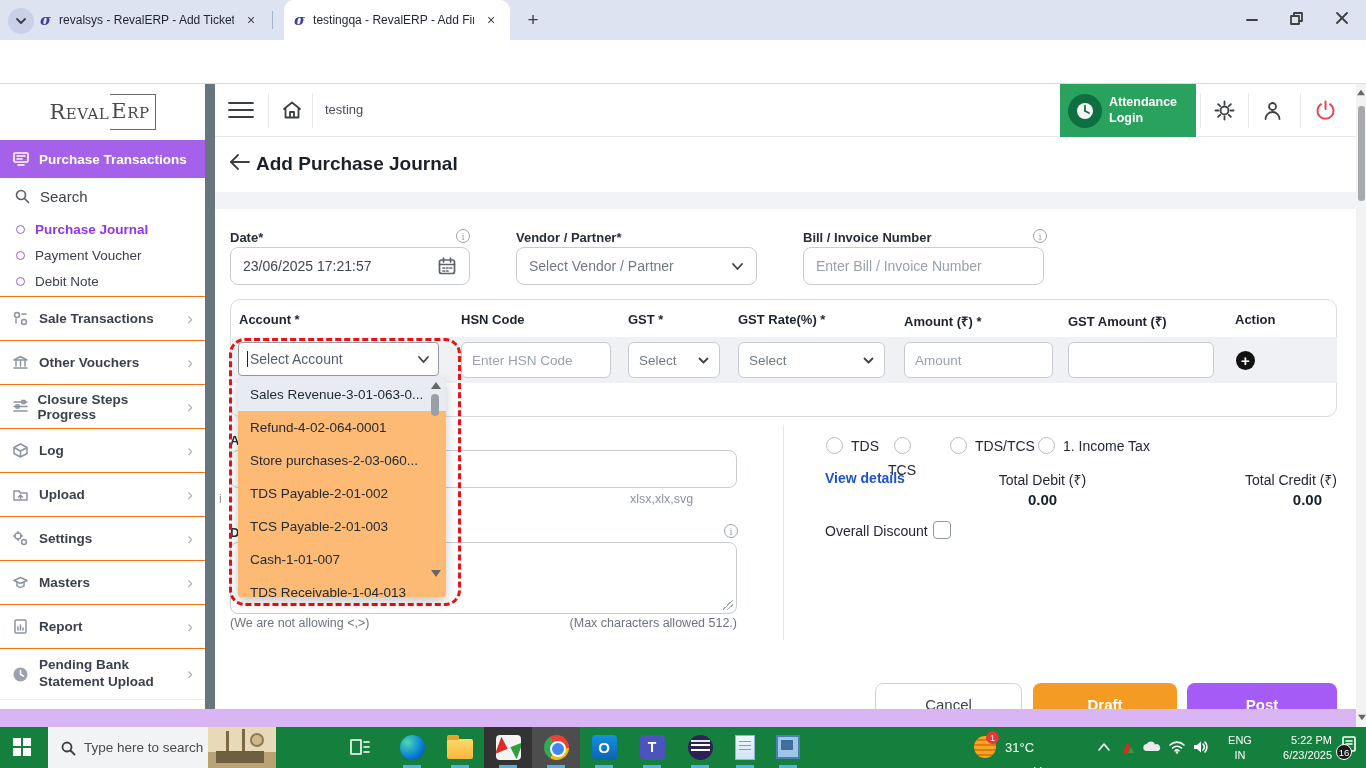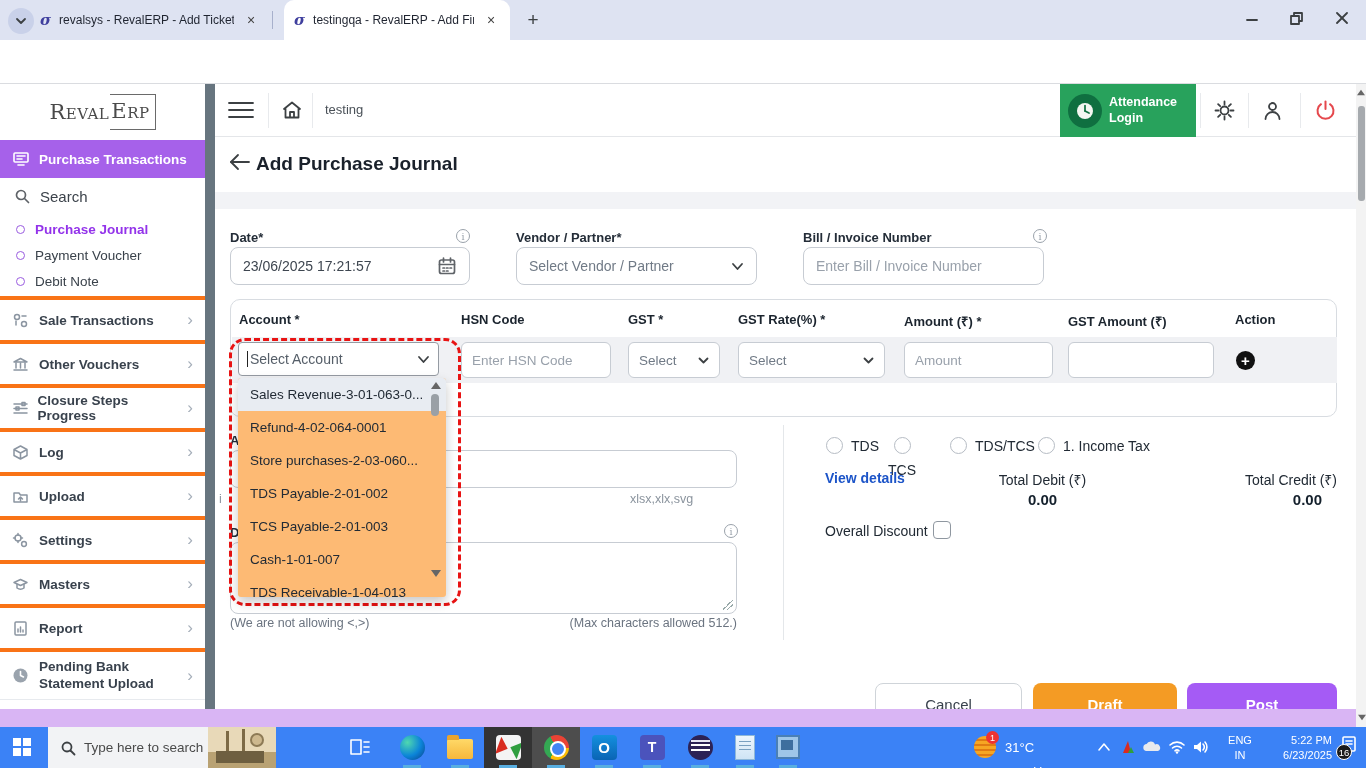--- a/index.html
+++ b/index.html
@@ -39,21 +39,21 @@
     font-family:"DejaVu Serif",serif;font-variant:small-caps;font-size:21px;color:#4a4a4a;letter-spacing:.5px;}
   .logobox{border:1px solid #6a6a6a;border-left:none;padding:4px 5px 6px 1px;margin-left:1px;}
   .sechead{position:absolute;left:0;top:56px;width:237px;height:38px;background:#a661ea;color:#fff;display:flex;align-items:center;
     padding:0 12px;gap:9px;font-size:13.5px;font-weight:bold;}
   .sechead .chev{margin-left:auto;}
   .searchrow{position:absolute;left:0;top:94px;width:205px;height:36px;display:flex;align-items:center;padding:0 14px;gap:10px;
     font-size:15px;color:#3c434b;}
   .subitem{position:absolute;left:0;width:205px;height:26px;display:flex;align-items:center;padding:0 16px;gap:10px;font-size:13.5px;color:#3a424b;}
   .bullet{width:9px;height:9px;border:1.5px solid #9a5ce0;border-radius:50%;flex:none;}
   .subitem.active{color:#9333ea;font-weight:bold;}
-  .group{position:absolute;left:0;width:205px;height:44px;border-top:4px solid #f97316;display:flex;align-items:center;
+  .group{position:absolute;left:0;width:205px;height:44px;border-top:1px solid #f97316;display:flex;align-items:center;
     padding:0 12px;gap:10px;font-size:13.5px;font-weight:bold;color:#39424d;}
   .group .gchev{margin-left:auto;color:#a6afba;font-size:17px;font-weight:normal;}
   .scrollstrip{position:absolute;left:205px;top:84px;width:10px;height:625px;background:#67757f;}
 
   
   .mainhead{position:absolute;left:215px;top:84px;width:1141px;height:53px;background:#fff;border-bottom:1px solid #e4e6e9;}
   .vsep{position:absolute;top:9px;width:1px;height:35px;background:#e8eaed;}
   .attend{position:absolute;left:845px;top:0;width:136px;height:53px;background:#28a25c;color:#fff;display:flex;align-items:center;
     padding:0 8px;gap:7px;}
   .attend .txt{font-size:12.5px;font-weight:bold;line-height:1.25;}
@@ -106,21 +106,21 @@
   .tri.up{border-bottom:7px solid #666;}
   .tri.down{border-top:7px solid #666;}
   .ddthumb{position:absolute;left:2px;top:14px;width:8px;height:22px;border-radius:4px;background:#9aa0a6;}
 
   
   .vscroll{position:absolute;left:1356px;top:84px;width:10px;height:643px;background:#f3f3f3;}
   .vthumb{position:absolute;left:1.5px;top:22px;width:7px;height:95px;border-radius:3px;background:#a6aaae;}
   .hpurple{position:absolute;left:0;top:709px;width:1356px;height:18px;background:#d9b5f4;z-index:50;}
 
   
-  .taskbar{position:absolute;left:0;top:727px;width:1366px;height:41px;background:#3b82f6;z-index:60;}
+  .taskbar{position:absolute;left:0;top:727px;width:1366px;height:41px;background:#15803d;z-index:60;}
   .tsearch{position:absolute;left:48px;top:0;width:228px;height:41px;background:#f2f3f5;display:flex;align-items:center;}
   .tsearch .ph2{font-size:13.5px;color:#4a4a4a;margin-left:8px;}
   .obsimg{position:absolute;right:0;top:0;width:68px;height:41px;background:linear-gradient(180deg,#e8d9b8 0 60%,#b9a273 60% 100%);overflow:hidden;}
   .tkicon{position:absolute;top:6px;width:28px;height:28px;display:flex;align-items:center;justify-content:center;}
   .underl{position:absolute;top:38px;width:18px;height:2.5px;background:#58aee0;}
   .tile{position:absolute;top:0;width:48px;height:41px;}
   .traytxt{position:absolute;color:#fff;font-size:13px;}
   .tray2{position:absolute;color:#fff;font-size:11px;line-height:1.35;text-align:center;}
   .badge{position:absolute;background:#e33;color:#fff;border-radius:50%;font-size:9px;display:flex;align-items:center;justify-content:center;}
 

